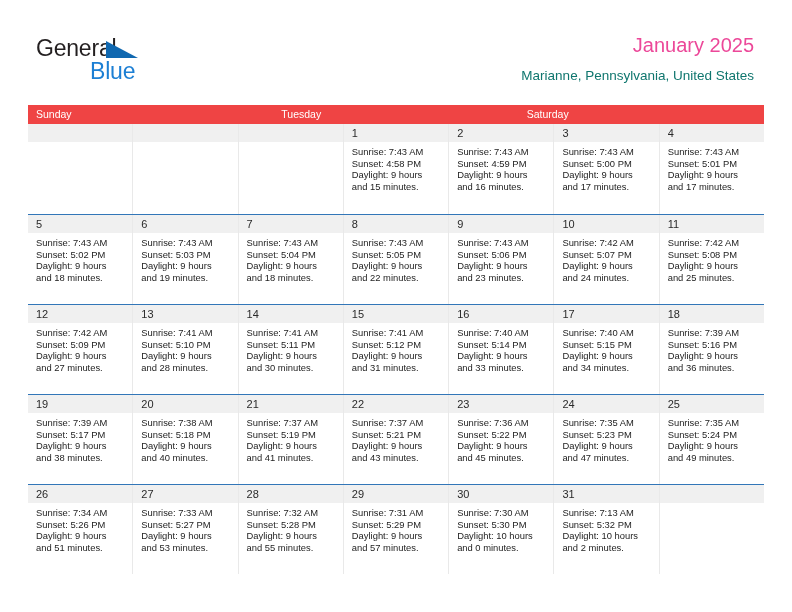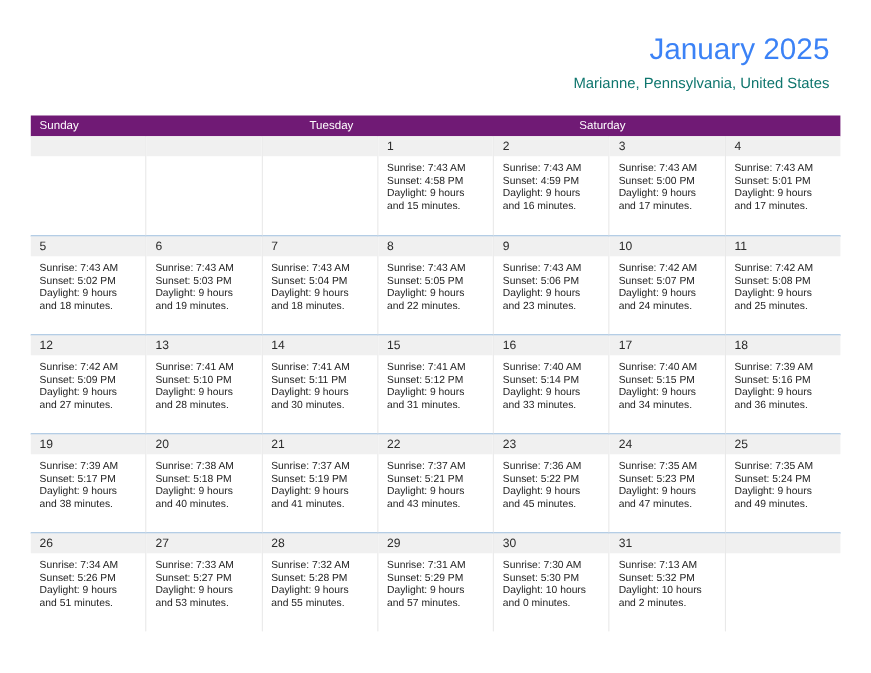--- a/index.html
+++ b/index.html
@@ -63,22 +63,22 @@
     color: #1c7fd4;
     line-height: 25px;
   }
   .title-block {
     position: absolute;
     right: 38px;
     top: 28px;
     text-align: right;
   }
   .cal-title {
-    font-size: 27px;
-    color: #3b82f6;
+    font-size: 20px;
+    color: #ec4899;
     line-height: 34px;
     white-space: nowrap;
   }
   .cal-subtitle {
     margin-top: 5px;
     font-size: 13.5px;
     color: #0f766e;
     line-height: 18px;
     white-space: nowrap;
   }
@@ -87,21 +87,21 @@
   .calendar {
     position: absolute;
     left: 28px;
     top: 105px;
     width: 736px;
   }
   .dow-row {
     display: flex;
     width: 736px;
     height: 19px;
-    background: #701a75;
+    background: #ef4444;
   }
   .dow {
     flex: 1 1 0;
     color: #ffffff;
     font-size: 10.5px;
     line-height: 19px;
     padding-left: 8px;
     white-space: nowrap;
     overflow: hidden;
   }
@@ -137,20 +137,25 @@
   }
   .cell .body div { white-space: nowrap; }
 </style>
 </head>
 <body>
 
 <div class="page">
 
   <div class="header">
 
+    <div class="logo">
+      <span class="logo-general">General</span>
+      <span class="logo-triangle"></span>
+      <span class="logo-blue">Blue</span>
+    </div>
 
     <div class="title-block">
       <div class="cal-title">January 2025</div>
       <div class="cal-subtitle">Marianne, Pennsylvania, United States</div>
     </div>
 
   </div>
 
   <div class="calendar">
     <div class="dow-row" id="dow-row">

